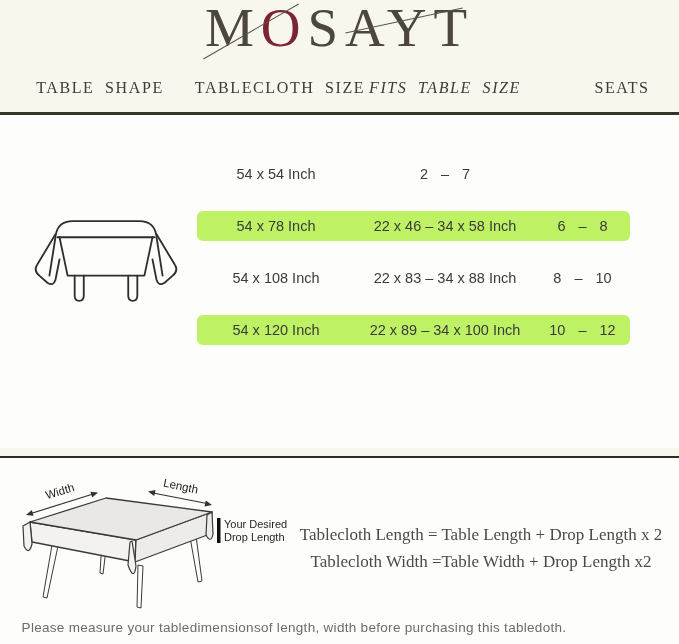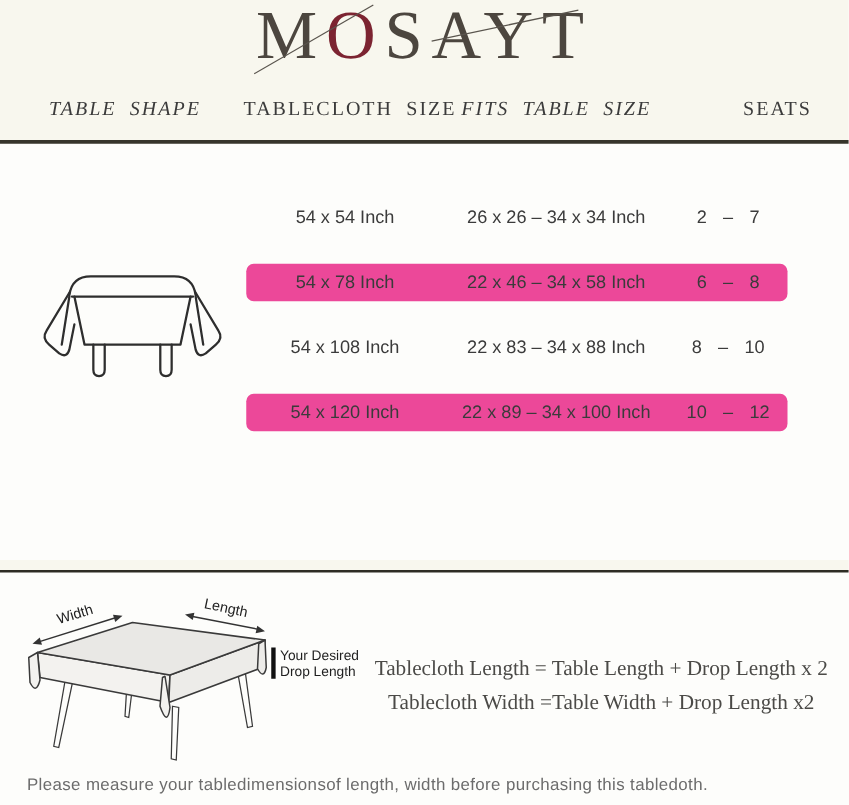--- a/index.html
+++ b/index.html
@@ -26,21 +26,21 @@
   }
   .divider-dark { position:absolute; left:0; top:112px; width:679px; height:3px; background:#37352b; }
 
   
   .rows { position:absolute; left:197px; top:159px; width:433px; }
   .row {
     height:30px; margin-bottom:22px; display:grid;
     grid-template-columns:158px 180px 95px; align-items:center;
     font-size:14.5px; color:#3b3b3b;
   }
-  .row.hl { background:#ec4899; border-radius:6px; }
+  .row.hl { background:#bef264; border-radius:6px; }
   .cell { text-align:center; white-space:nowrap; }
   .cell.seats { word-spacing:9px; }
   .shape-icon { position:absolute; left:30px; top:212px; }
 
   
   .divider-cream { position:absolute; left:0; top:448px; width:679px; height:8px; background:#f8f7ee; }
   .divider-dark2 { position:absolute; left:0; top:456px; width:679px; height:2px; background:#2e2c24; }
 
   
   .measure-svg { position:absolute; left:14px; top:478px; overflow:visible; }
@@ -60,21 +60,21 @@
 
 <div class="sheet">
 
   <div class="top-band">
     <div class="logo">
       <span>M</span><span class="logo-o">O</span><span>SAYT</span>
     </div>
     <div class="logo-slash slash-m"></div>
     <div class="logo-slash slash-sa"></div>
 
-    <span class="col-header" style="left:100px;font-style:italic;">TABLE SHAPE</span>
+    <span class="col-header" style="left:100px;">TABLE SHAPE</span>
     <span class="col-header" style="left:280px;">TABLECLOTH SIZE</span>
     <span class="col-header" style="left:445px;font-style:italic;">FITS TABLE SIZE</span>
     <span class="col-header" style="left:590px;margin-left:32px;">SEATS</span>
   </div>
   <div class="divider-dark"></div>
 
   <svg class="shape-icon" width="152" height="96" viewBox="0 0 150 95">
     <g fill="none" stroke="#2e2e2e" stroke-width="1.8" stroke-linecap="round" stroke-linejoin="round">
       <path d="M25,24 Q27,9 42,9 L108,9 Q123,9 125,24"></path>
       <path d="M27,25 L123,25"></path>
@@ -84,21 +84,20 @@
       <path d="M125,22 L143,52 Q147,58 141,63 L133,70 Q127,74 125,67 L121,47"></path>
       <path d="M125,25 L131,63"></path>
       <path d="M44,63 L44,83 Q44,88 48.5,88 Q53,88 53,83 L53,63"></path>
       <path d="M97,63 L97,83 Q97,88 101.5,88 Q106,88 106,83 L106,63"></path>
     </g>
   </svg>
 
   <div class="rows">
     <div class="row">
       <span class="cell">54 x 54 Inch</span>
-      <span class="cell">26 x 26 – 34 x 34 Inch</span>
       <span class="cell seats">2 – 7</span>
     </div>
     <div class="row hl">
       <span class="cell">54 x 78 Inch</span>
       <span class="cell">22 x 46 – 34 x 58 Inch</span>
       <span class="cell seats">6 – 8</span>
     </div>
     <div class="row">
       <span class="cell">54 x 108 Inch</span>
       <span class="cell">22 x 83 – 34 x 88 Inch</span>

